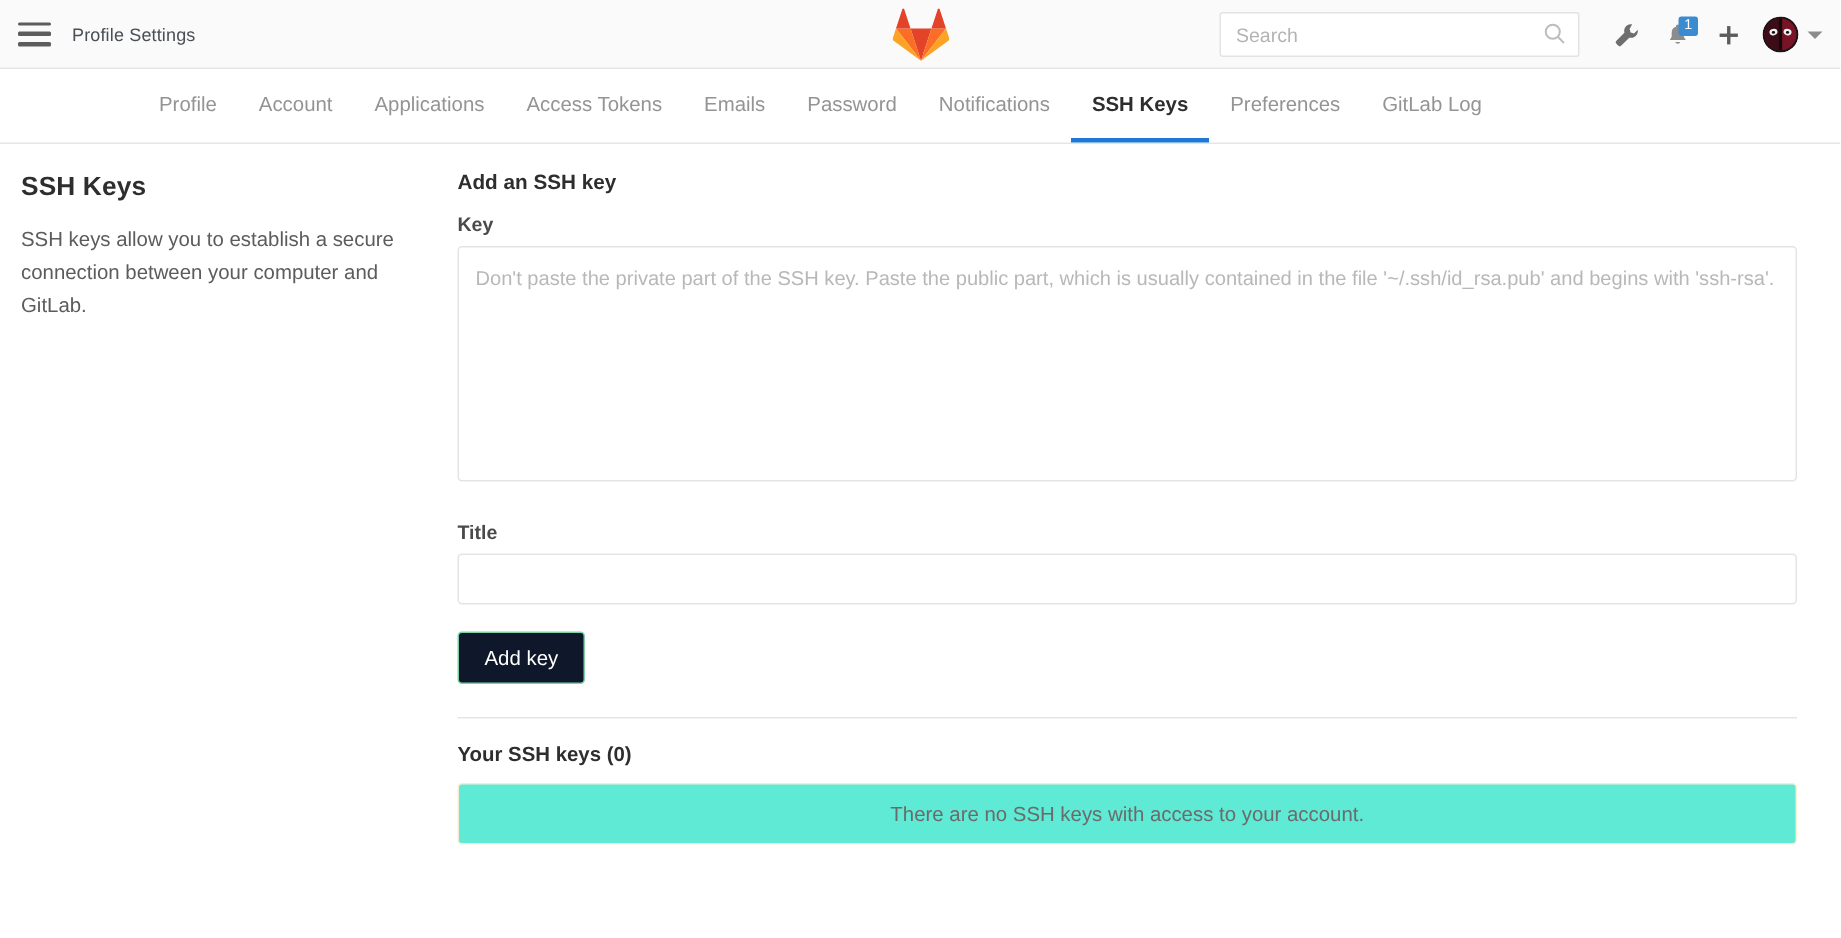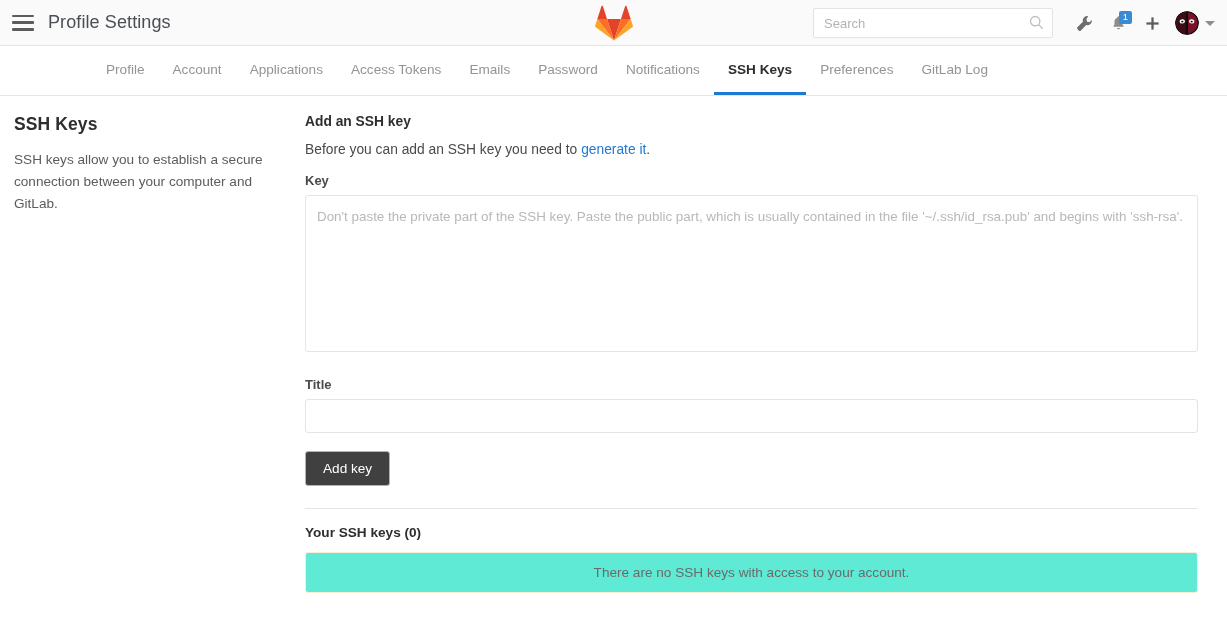--- a/index.html
+++ b/index.html
@@ -35,21 +35,21 @@
   }
   .hamburger span {
     display: block;
     height: 2.6px;
     width: 100%;
     background: #5c5c5c;
     border-radius: 1px;
   }
 
   .header-title {
-    font-size: 18px;
+    font-size: 12px;
     color: #4a4e55;
     font-weight: 400;
     letter-spacing: 0.1px;
   }
 
   .brand-logo {
     position: absolute;
     left: 50%;
     transform: translateX(-50%);
     top: 4px;
@@ -245,21 +245,21 @@
     background: #fff;
     font-family: "Liberation Sans", sans-serif;
     font-size: 13.4px;
     color: #444;
     padding: 0 11px;
     outline: none;
   }
 
   .btn-add {
     margin-top: 18px;
-    background: #404040;
+    background: #0f172a;
     border: 1px solid #7fd1a5;
     color: #fff;
     font-family: "Liberation Sans", sans-serif;
     font-size: 13.6px;
     padding: 9px 17px;
     border-radius: 3px;
     cursor: pointer;
     display: inline-block;
   }
 
@@ -376,21 +376,20 @@
 
   <div class="side-col">
     <div class="side-title">SSH Keys</div>
     <div class="side-desc">SSH keys allow you to establish a secure connection between your computer and GitLab.</div>
   </div>
 
   <div class="main-col">
 
     <div class="main-title">Add an SSH key</div>
 
-    <div class="main-sub"><span>Before you can add an SSH key you need to </span><a href="#">generate it</a><span>.</span></div>
 
     <label class="field-label">Key</label>
     <textarea class="key-textarea" placeholder="Don't paste the private part of the SSH key. Paste the public part, which is usually contained in the file '~/.ssh/id_rsa.pub' and begins with 'ssh-rsa'." style=""></textarea>
 
     <div class="spacer-1"></div>
 
     <label class="field-label">Title</label>
     <input class="title-input" type="text" placeholder="" style="">
 
     <div>

